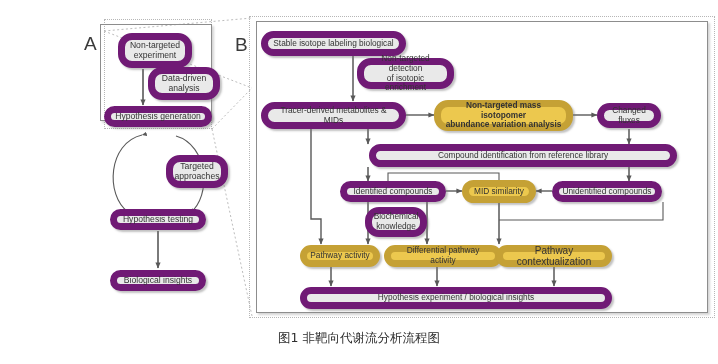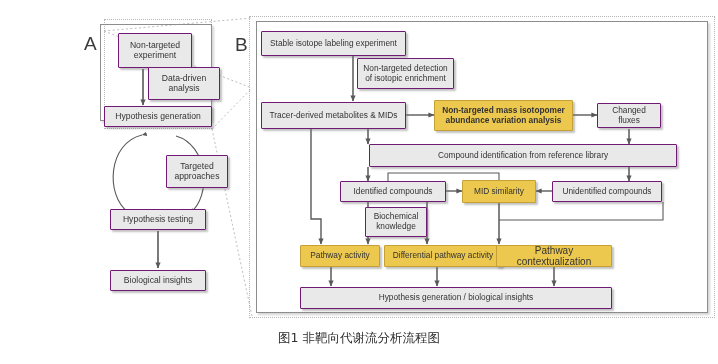--- a/index.html
+++ b/index.html
@@ -1,21 +1,21 @@
 <!DOCTYPE html>
 <html><head>
 <meta charset="utf-8">
 <style>
   html,body{margin:0;padding:0;background:#ffffff;}
   body{width:718px;height:364px;font-family:"Liberation Sans",sans-serif;position:relative;overflow:hidden;}
   #stage{position:absolute;left:0;top:0;width:718px;height:364px;}
   #svgroot{position:absolute;left:0;top:0;width:718px;height:364px;}
-  .nodebox{position:absolute;box-sizing:border-box;border:1px solid #701a75;
+  .nodebox{position:absolute;box-sizing:border-box;border:7px solid #701a75;
            background:#e9e9e9;color:#333;display:flex;align-items:center;justify-content:center;
-           text-align:center;line-height:1.15;border-radius:1px;
+           text-align:center;line-height:1.15;border-radius:14px;
            box-shadow:2px 2px 2px rgba(120,120,120,.45);}
   .nodebox.yellow{background:#ecc84e;border-color:#c5a135;}
   .nodebox span{display:block;padding:0 3px;}
   .panel-letter{position:absolute;color:#3a3a3a;font-weight:400;}
   .caption{position:absolute;left:0;top:330px;width:718px;text-align:center;
            color:#2e2e2e;font-size:12.5px;font-family:"DejaVu Sans",sans-serif;}
   .zoomframe{position:absolute;box-sizing:border-box;border:1px dotted #b6b6b6;}
   .solidframe{position:absolute;box-sizing:border-box;border:1px solid #8d8d8d;
               box-shadow:2px 2px 2px rgba(150,150,150,.4);}
 </style>
@@ -114,21 +114,21 @@
 
   <div class="nodebox" style="left:110px;top:209px;width:96px;height:21px;font-size:8.6px;">
     <span>Hypothesis testing</span>
   </div>
 
   <div class="nodebox" style="left:110px;top:270px;width:96px;height:21px;font-size:8.6px;">
     <span>Biological insights</span>
   </div>
 
   <div class="nodebox" style="left:261px;top:31px;width:145px;height:25px;font-size:8.3px;">
-    <span>Stable isotope labeling experiment</span>
+    <span>Stable isotope labeling biological</span>
   </div>
 
   <div class="nodebox" style="left:357px;top:58px;width:97px;height:31px;font-size:8.3px;">
     <span>Non-targeted detection<br>of isotopic enrichment</span>
   </div>
 
   <div class="nodebox" style="left:261px;top:102px;width:145px;height:27px;font-size:8.3px;">
     <span>Tracer-derived metabolites &amp; MIDs</span>
   </div>
 
@@ -166,18 +166,18 @@
 
   <div class="nodebox yellow" style="left:384px;top:245px;width:118px;height:22px;font-size:8.3px;">
     <span>Differential pathway activity</span>
   </div>
 
   <div class="nodebox yellow" style="left:496px;top:245px;width:116px;height:22px;font-size:10px;">
     <span>Pathway contextualization</span>
   </div>
 
   <div class="nodebox" style="left:300px;top:287px;width:312px;height:22px;font-size:8.3px;">
-    <span>Hypothesis generation / biological insights</span>
+    <span>Hypothesis experiment / biological insights</span>
   </div>
 
   <div class="caption">图1 非靶向代谢流分析流程图</div>
 
 </div>
 
 </body></html>

